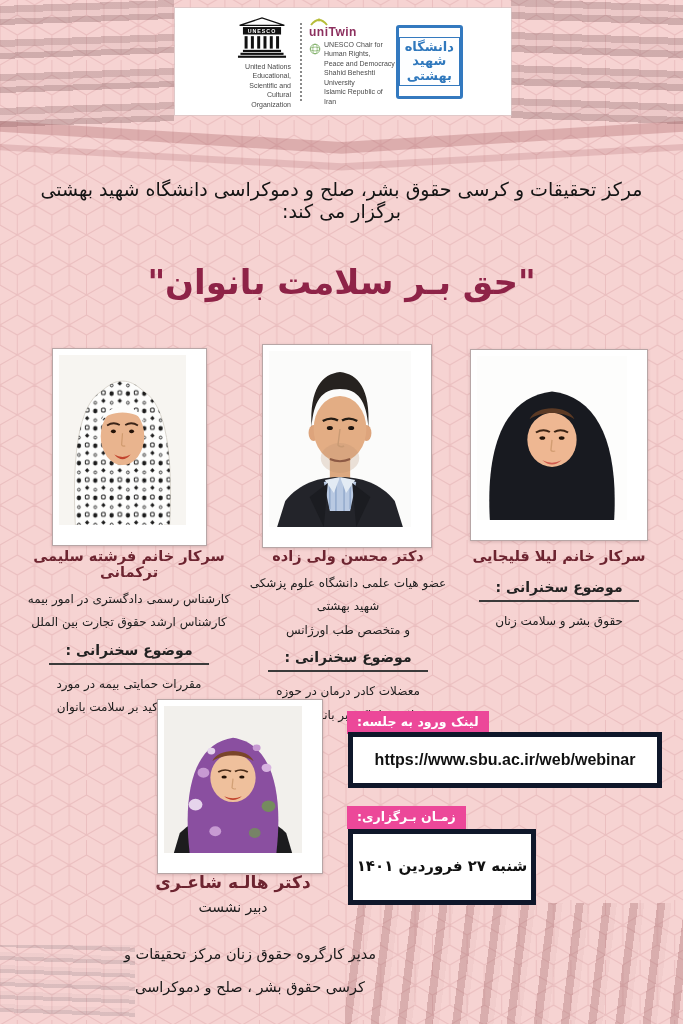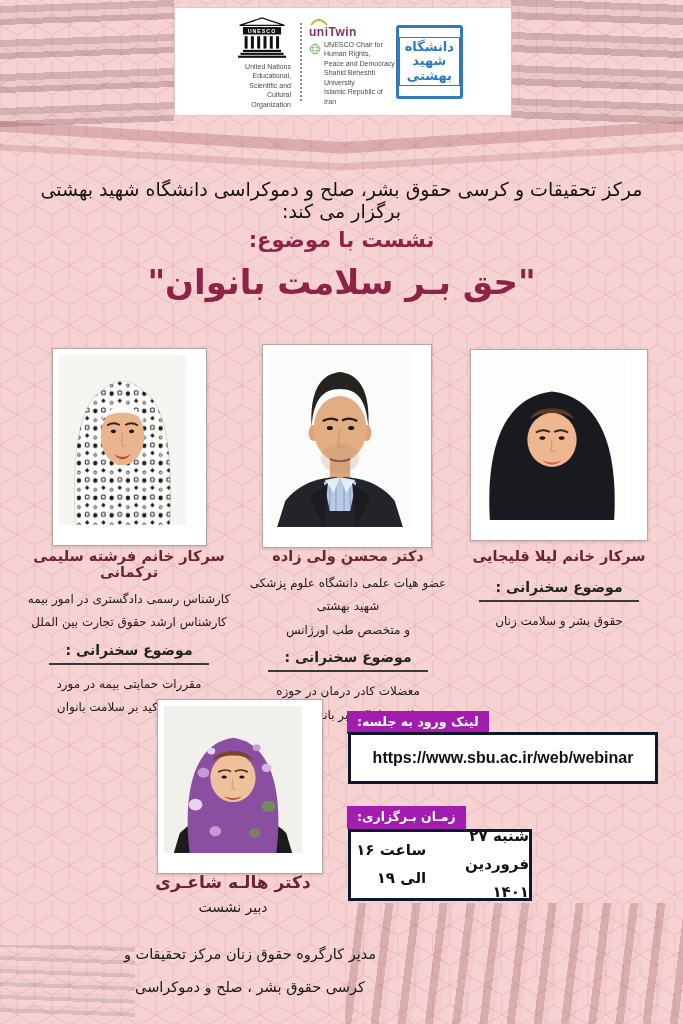--- a/index.html
+++ b/index.html
@@ -59,25 +59,25 @@
     border-bottom:2px solid #3a3a3a;padding:0 16px 5px;margin:7px 0 8px;}
   .col .topic{font-size:12px;line-height:1.95;white-space:pre-line;color:#1c1c1c;}
   .col1{left:18px;width:222px;}
   .col2{left:236px;width:224px;}
   .col3{left:452px;width:214px;}
   
   .mod-cap{left:147px;top:872px;width:172px;text-align:center;}
   .mod-name{font-size:17px;font-weight:bold;color:#6d2430;}
   .mod-role{font-size:14px;margin-top:7px;color:#1c1c1c;}
   
-  .tab{position:absolute;background:#a21caf;color:#fff;font-size:12.5px;font-weight:bold;
+  .tab{position:absolute;background:#ec4899;color:#fff;font-size:12.5px;font-weight:bold;
     padding:3px 10px 5px;direction:rtl;}
   .tab-link{left:347px;top:711px;}
   .tab-time{left:347px;top:806px;}
-  .wbox{position:absolute;background:#fff;border:3px solid #0f172a;display:flex;align-items:center;justify-content:center;}
+  .wbox{position:absolute;background:#fff;border:5px solid #0f172a;display:flex;align-items:center;justify-content:center;}
   .url-box{left:348px;top:732px;width:304px;height:46px;}
   .url-text{font-family:"Liberation Sans",sans-serif;direction:ltr;font-weight:bold;font-size:16px;color:#111;}
   .date-box{left:348px;top:829px;width:178px;height:66px;flex-direction:row;}
   .date-line{font-size:15px;font-weight:bold;line-height:1.85;color:#111;}
   .footer{left:95px;top:938px;width:310px;text-align:center;font-size:14.5px;line-height:2.25;white-space:pre-line;color:#161616;}
 </style>
 </head>
 <body>
 
 <div class="poster">
@@ -145,21 +145,20 @@
     <div class="sbu-logo">
       <div class="sbu-inner">
         <div class="sbu-text rtl">دانشگاه
 شهید
 بهشتی</div>
       </div>
     </div>
   </div>
 
   <div class="abs intro rtl">مرکز تحقیقات و کرسی حقوق بشر، صلح و دموکراسی دانشگاه شهید بهشتی برگزار می کند:</div>
-  <div class="abs session rtl">نشست با موضوع:</div>
   <div class="abs title rtl">"حق بـر سلامت بانوان"</div>
 
   <div class="abs photo-card pc1">
     <svg width="127" height="170" viewBox="0 0 140 176" preserveAspectRatio="none">
       <defs>
         <pattern id="lv" width="18" height="18" patternUnits="userSpaceOnUse">
           <circle cx="4" cy="4" r="2.4" fill="#1d1d1d"></circle>
           <path d="M13,9 l2.4,2.4 l-2.4,2.4 l-2.4,-2.4 Z" fill="#1d1d1d"></path>
           <rect x="11" y="1" width="4" height="4" rx="1" fill="none" stroke="#1d1d1d" stroke-width="1.1"></rect>
           <circle cx="4" cy="13.5" r="1.5" fill="none" stroke="#1d1d1d" stroke-width="1"></circle>
@@ -274,19 +273,18 @@
   </div>
 
   <div class="tab tab-link">لینک ورود به جلسه:</div>
   <div class="wbox url-box">
     <span class="url-text">https://www.sbu.ac.ir/web/webinar</span>
   </div>
 
   <div class="tab tab-time">زمـان بـرگزاری:</div>
   <div class="wbox date-box rtl">
     <div class="date-line">شنبه ۲۷ فروردین ۱۴۰۱</div>
-    <div class="date-line">ساعت ۱۶ الی ۱۹</div>
   </div>
 
   <div class="abs footer rtl">مدیر کارگروه حقوق زنان مرکز تحقیقات و
 کرسی حقوق بشر ، صلح و دموکراسی</div>
 
 </div>
 
 </body></html>

